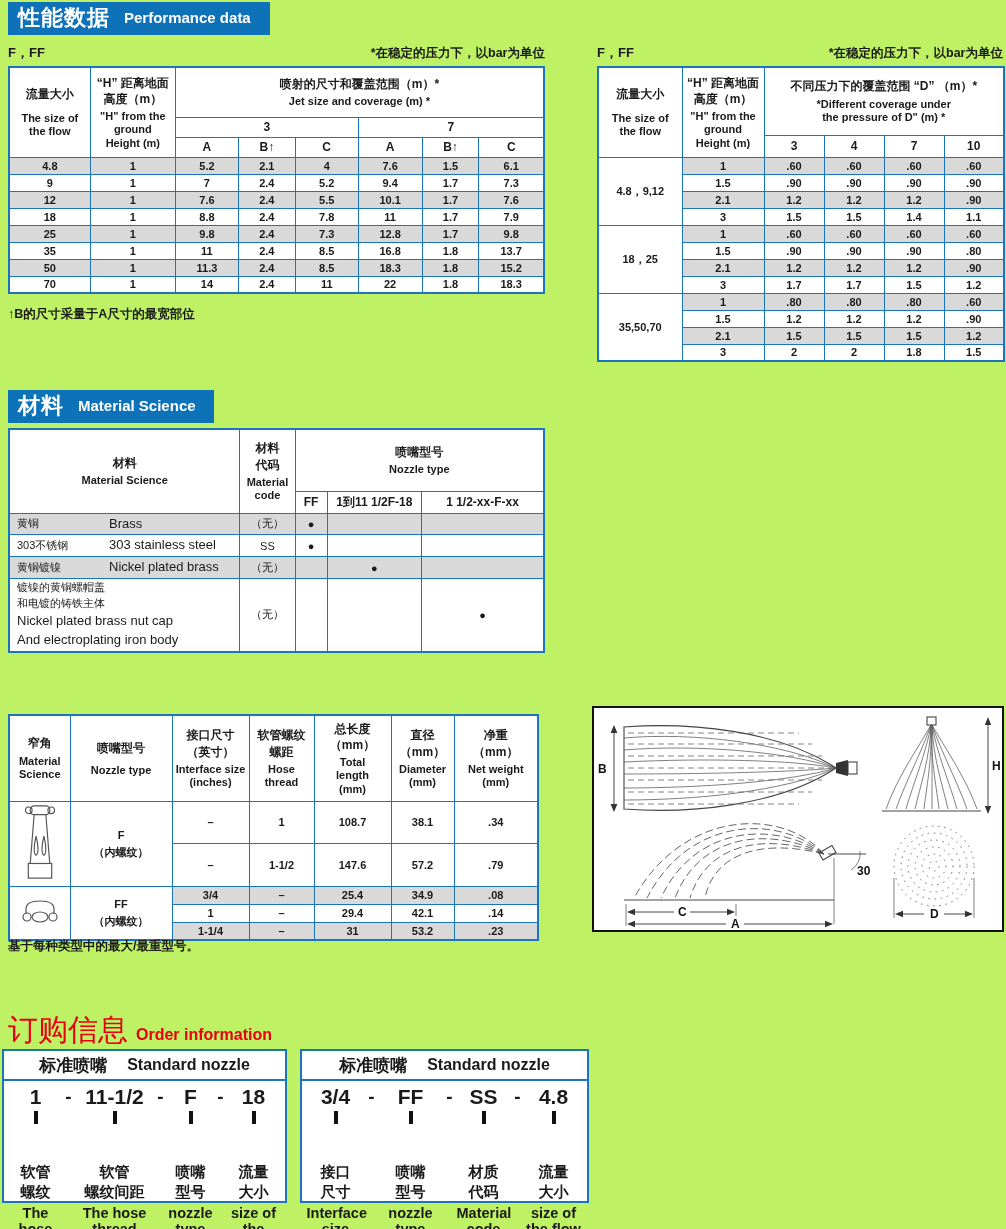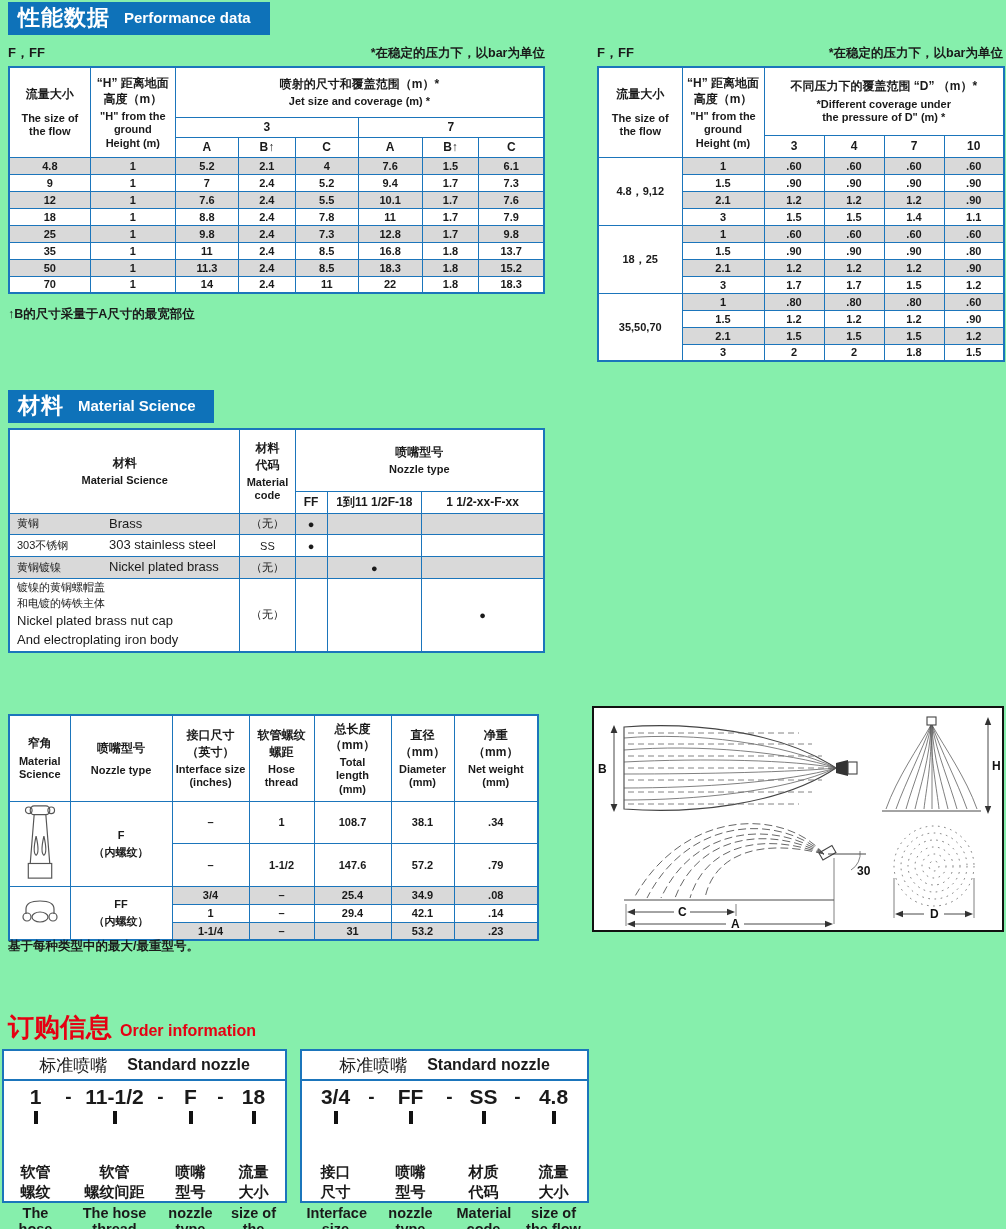--- a/index.html
+++ b/index.html
@@ -1,16 +1,16 @@
 <!DOCTYPE html>
 <html><head>
 <meta charset="utf-8">
 <style>
   html,body{margin:0;padding:0;background:#fff;}
-  .page{position:relative;width:1006px;height:1229px;background:#86efac;overflow:hidden;
+  .page{position:relative;width:1006px;height:1229px;background:#bef264;overflow:hidden;
         font-family:"Liberation Sans","DejaVu Sans",sans-serif;color:#1a1a1a;}
   
   .sec-bar{position:absolute;background:#0e72b9;color:#fff;display:flex;align-items:center;
            gap:14px;padding:0 18px 2px 10px;height:33px;box-sizing:border-box;}
   .sec-bar .zh{font-size:22px;font-weight:bold;letter-spacing:1px;}
   .sec-bar .en{font-size:15px;font-weight:bold;}
   
   .lblrow{position:absolute;display:flex;justify-content:space-between;align-items:flex-end;}
   .model-lbl{font-size:13px;font-weight:bold;}
   .press-note{font-size:12.5px;font-weight:bold;}
@@ -43,26 +43,26 @@
   .thin{fill:none;stroke:#555;stroke-width:0.75;}
   .dashln{fill:none;stroke:#666;stroke-width:0.8;stroke-dasharray:6 4;}
   .arcln{fill:none;stroke:#555;stroke-width:0.9;stroke-dasharray:8 4;}
   .stip{fill:none;stroke:#777;stroke-width:1;stroke-dasharray:1.6 4.6;}
   .dim{stroke:#333;stroke-width:0.9;}
   .ah{fill:#333;}
   .dlab{font-family:"Liberation Sans",sans-serif;font-size:12px;font-weight:bold;fill:#111;}
   .ico{fill:none;stroke:#555;stroke-width:1.2;}
   
   .order-title{position:absolute;display:flex;align-items:baseline;gap:8px;}
-  .order-title .zh{font-size:26px;font-weight:bold;color:#e60012;}
+  .order-title .zh{font-size:30px;font-weight:normal;color:#e60012;}
   .order-title .en{font-size:16px;font-weight:bold;color:#e60012;}
   .obox{position:absolute;border:2px solid #1b75bb;background:#fff;box-sizing:border-box;}
   .obox-head{height:28px;border-bottom:2px solid #1b75bb;display:flex;align-items:center;
              justify-content:center;gap:20px;}
-  .obox-head .zh{font-size:17px;font-weight:normal;}
+  .obox-head .zh{font-size:17px;font-weight:bold;}
   .obox-head .en{font-size:16px;font-weight:bold;}
   .obox-grid{display:grid;justify-content:center;padding-top:4px;row-gap:2px;}
   .ocode{font-size:21px;font-weight:bold;text-align:center;grid-row:1;align-self:center;}
   .odash{font-size:19px;font-weight:bold;text-align:center;grid-row:1;align-self:center;}
   .otick{grid-row:2;width:4px;height:13px;background:#111;justify-self:center;}
   .olab-zh{grid-row:3;font-size:15px;font-weight:bold;text-align:center;white-space:pre-line;line-height:1.35;margin-top:36px;}
   .olab-en{grid-row:4;font-size:14.5px;font-weight:bold;text-align:center;white-space:pre-line;line-height:1.15;}
   .order-note{position:absolute;font-size:13px;font-weight:bold;}
 </style>
 </head>

